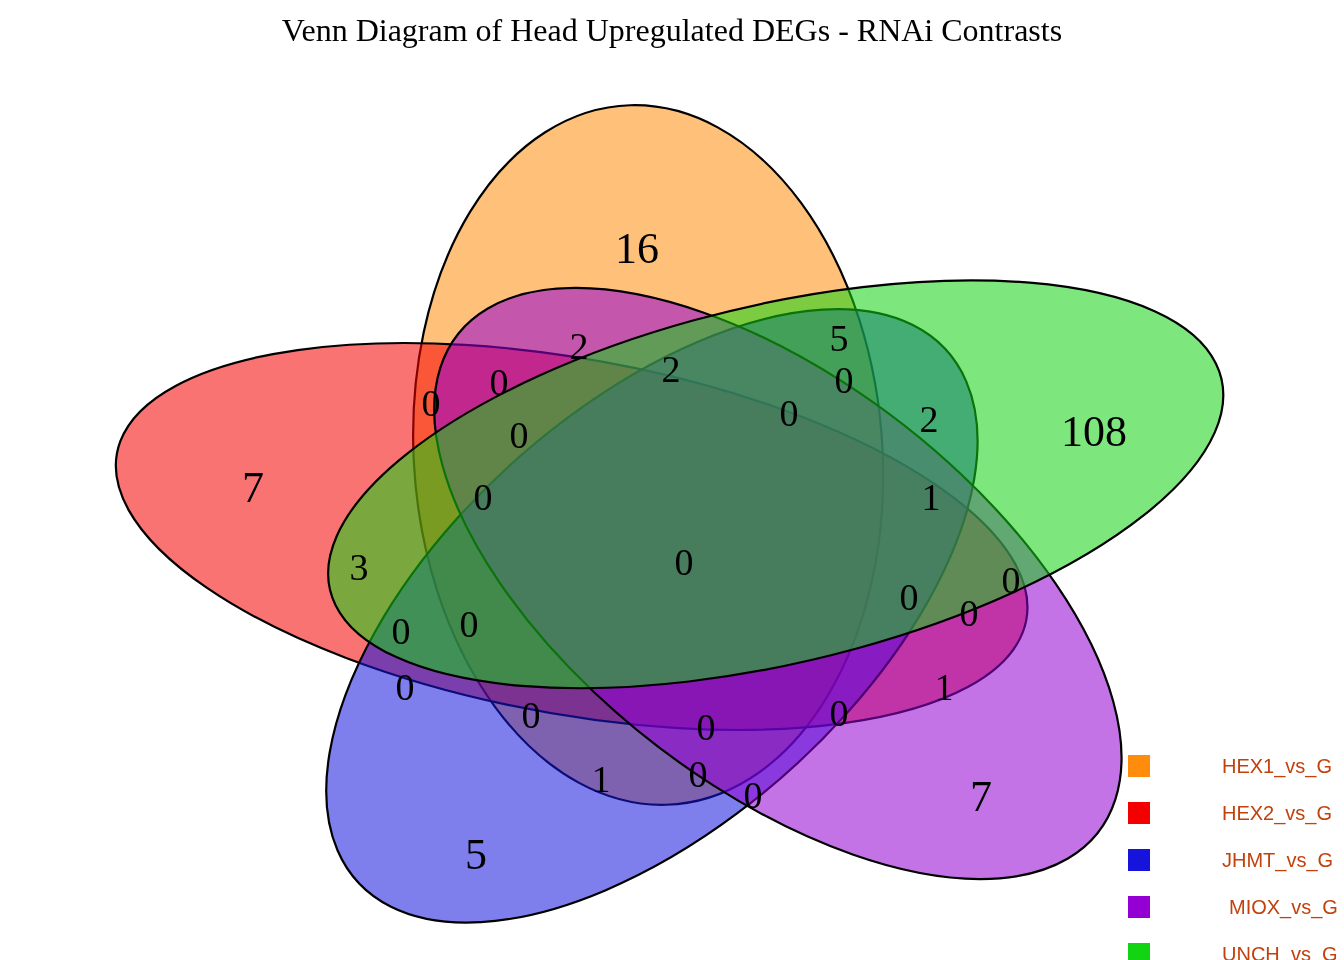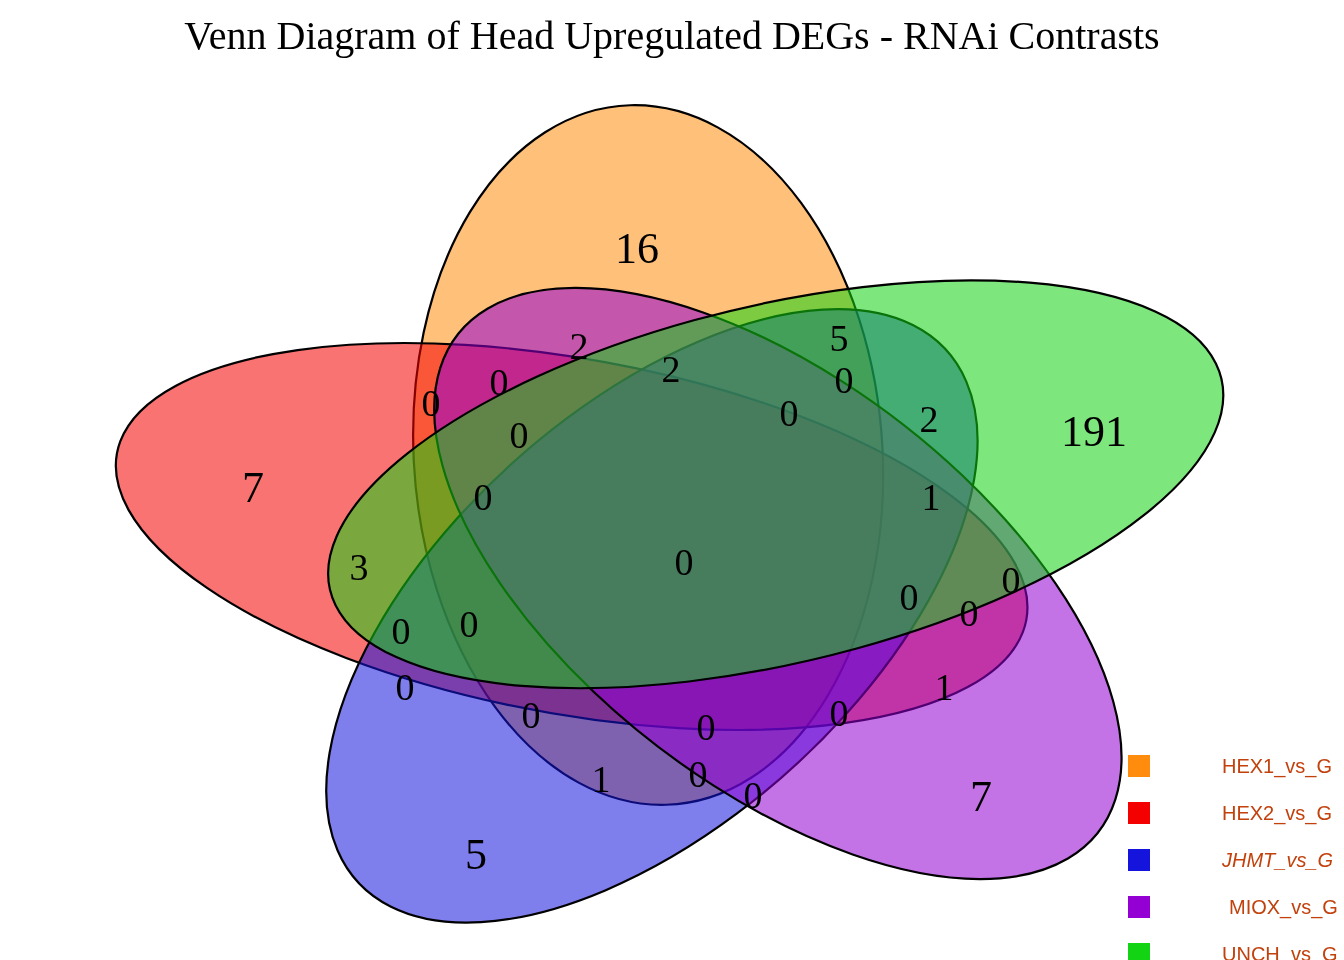--- a/index.html
+++ b/index.html
@@ -3,21 +3,21 @@
 <meta charset="utf-8">
 <style>
   html,body { margin:0; padding:0; background:#ffffff; }
   .canvas {
     position:relative; width:1344px; height:960px;
     background:#ffffff; overflow:hidden;
     font-family:"Liberation Serif", serif;
   }
   .title {
     position:absolute; top:12px; left:0; width:100%;
-    text-align:center; font-size:40px; color:#000;
+    text-align:center; font-size:32px; color:#000;
     font-family:"Liberation Serif", serif;
     white-space:nowrap;
   }
   svg.venn { position:absolute; left:0; top:0; }
   svg.venn ellipse { stroke:#000; stroke-width:2.2; fill-opacity:0.55; }
   #regions { position:absolute; left:0; top:0; width:100%; height:100%;margin-top:28px; }
   .region-label {
     position:absolute; transform:translate(-50%,-50%);
     font-size:38px; line-height:1; color:#000;
     font-family:"Liberation Serif", serif;
@@ -55,21 +55,21 @@
     <ellipse rx="350" ry="175" vector-effect="non-scaling-stroke" transform="translate(685,535) scale(1.34,-1) translate(69.3,-48.5) rotate(-51.8)" fill="#9400d3"></ellipse>
 
     <ellipse rx="350" ry="175" vector-effect="non-scaling-stroke" transform="translate(685,535) scale(1.34,-1) translate(67.7,50.7) rotate(20.2)" fill="#12d412"></ellipse>
   </svg>
 
   <div id="regions">
       <div class="region-label single" style="left: 637px; top: 221px;">16</div>
       <div class="region-label single" style="left: 253px; top: 460px;">7</div>
       <div class="region-label single" style="left: 476px; top: 827px;">5</div>
       <div class="region-label single" style="left: 981px; top: 769px;">7</div>
-      <div class="region-label single" style="left: 1094px; top: 404px;">191</div>
+      <div class="region-label single" style="left: 1094px; top: 404px;">108</div>
       <div class="region-label" style="left: 431px; top: 375px;">0</div>
       <div class="region-label" style="left: 839px; top: 310px;">5</div>
       <div class="region-label" style="left: 1011px; top: 552px;">0</div>
       <div class="region-label" style="left: 753px; top: 767px;">0</div>
       <div class="region-label" style="left: 405px; top: 659px;">0</div>
       <div class="region-label" style="left: 579px; top: 318px;">2</div>
       <div class="region-label" style="left: 929px; top: 391px;">2</div>
       <div class="region-label" style="left: 944px; top: 659px;">1</div>
       <div class="region-label" style="left: 601px; top: 751px;">1</div>
       <div class="region-label" style="left: 359px; top: 539px;">3</div>
@@ -95,21 +95,21 @@
 
   <div id="legend">
       <div class="legend-row" style="top: 755px;">
         <span class="legend-swatch" style="background: rgb(255, 140, 13);"></span>
         <span class="legend-label">HEX1_vs_G</span>
       </div>
       <div class="legend-row" style="top: 802px; text-align: center;">
         <span class="legend-swatch" style="background: rgb(244, 0, 0);"></span>
         <span class="legend-label">HEX2_vs_G</span>
       </div>
-      <div class="legend-row" style="top: 849px; font-style: italic;">
+      <div class="legend-row" style="top: 849px;">
         <span class="legend-swatch" style="background: rgb(20, 20, 220);"></span>
         <span class="legend-label">JHMT_vs_G</span>
       </div>
       <div class="legend-row" style="top: 896px; gap: 7px;">
         <span class="legend-swatch" style="background: rgb(148, 0, 211);"></span>
         <span class="legend-label">MIOX_vs_G</span>
       </div>
       <div class="legend-row" style="top: 943px;">
         <span class="legend-swatch" style="background: rgb(18, 212, 18);"></span>
         <span class="legend-label">UNCH_vs_G</span>

